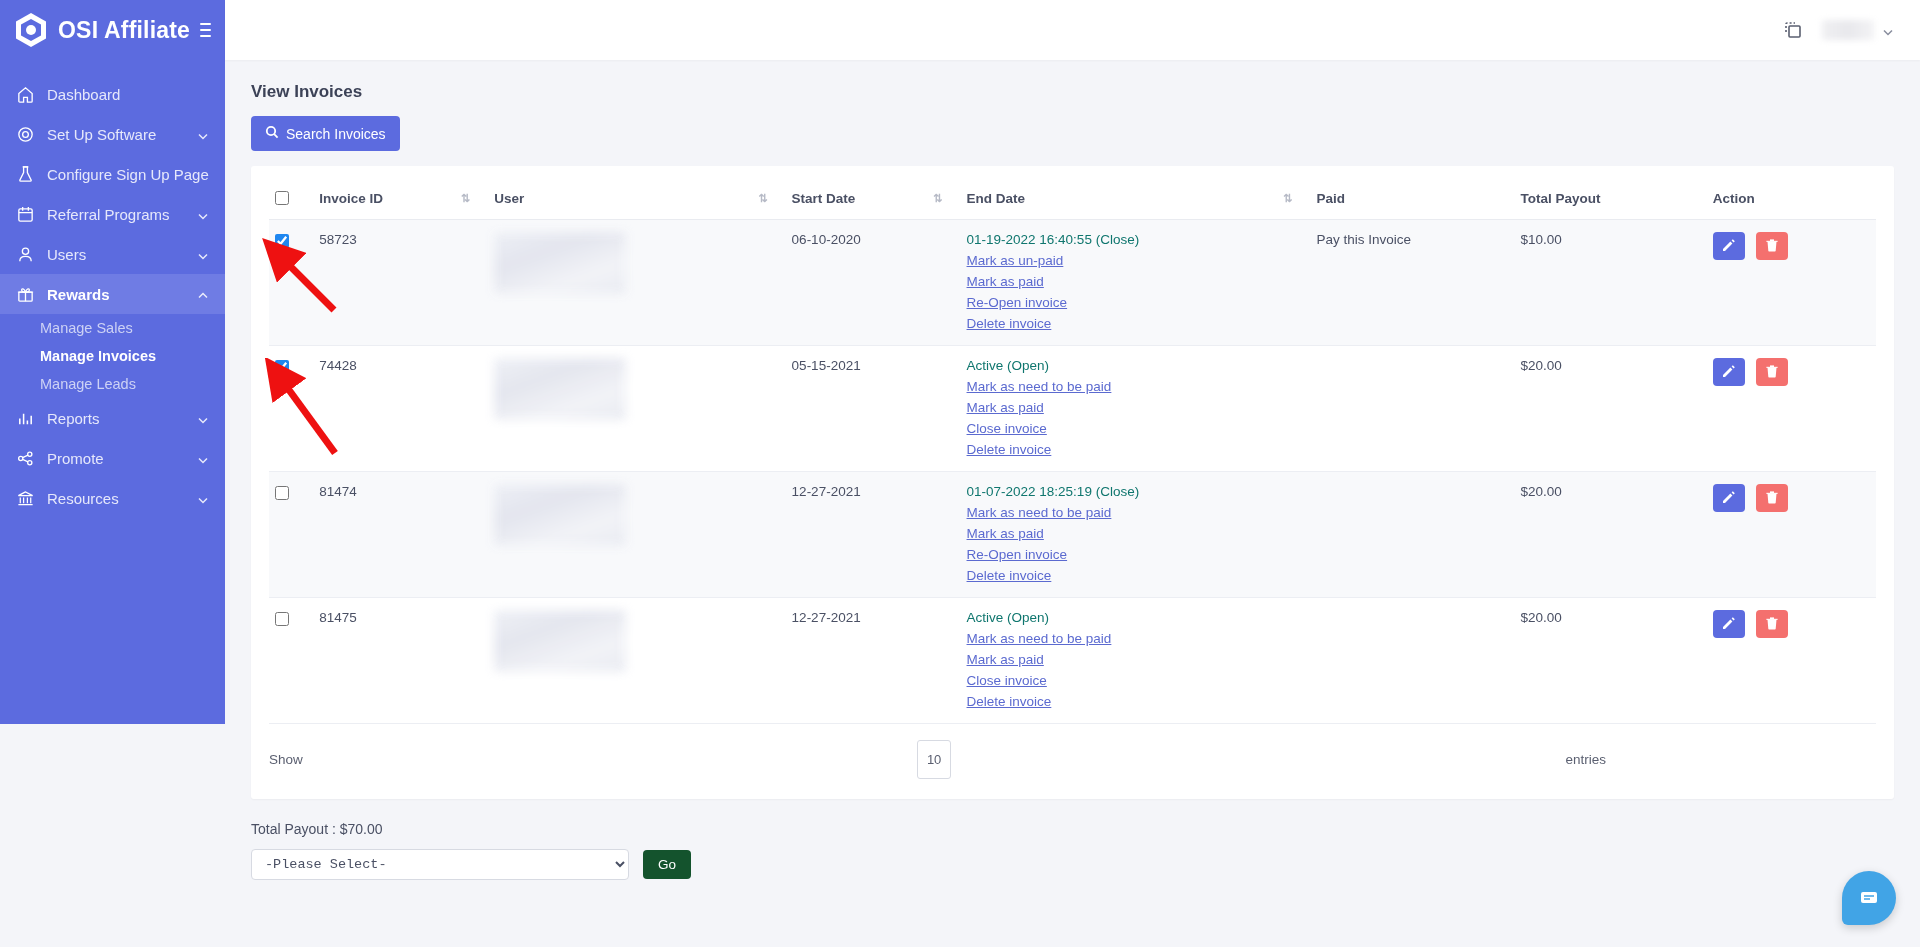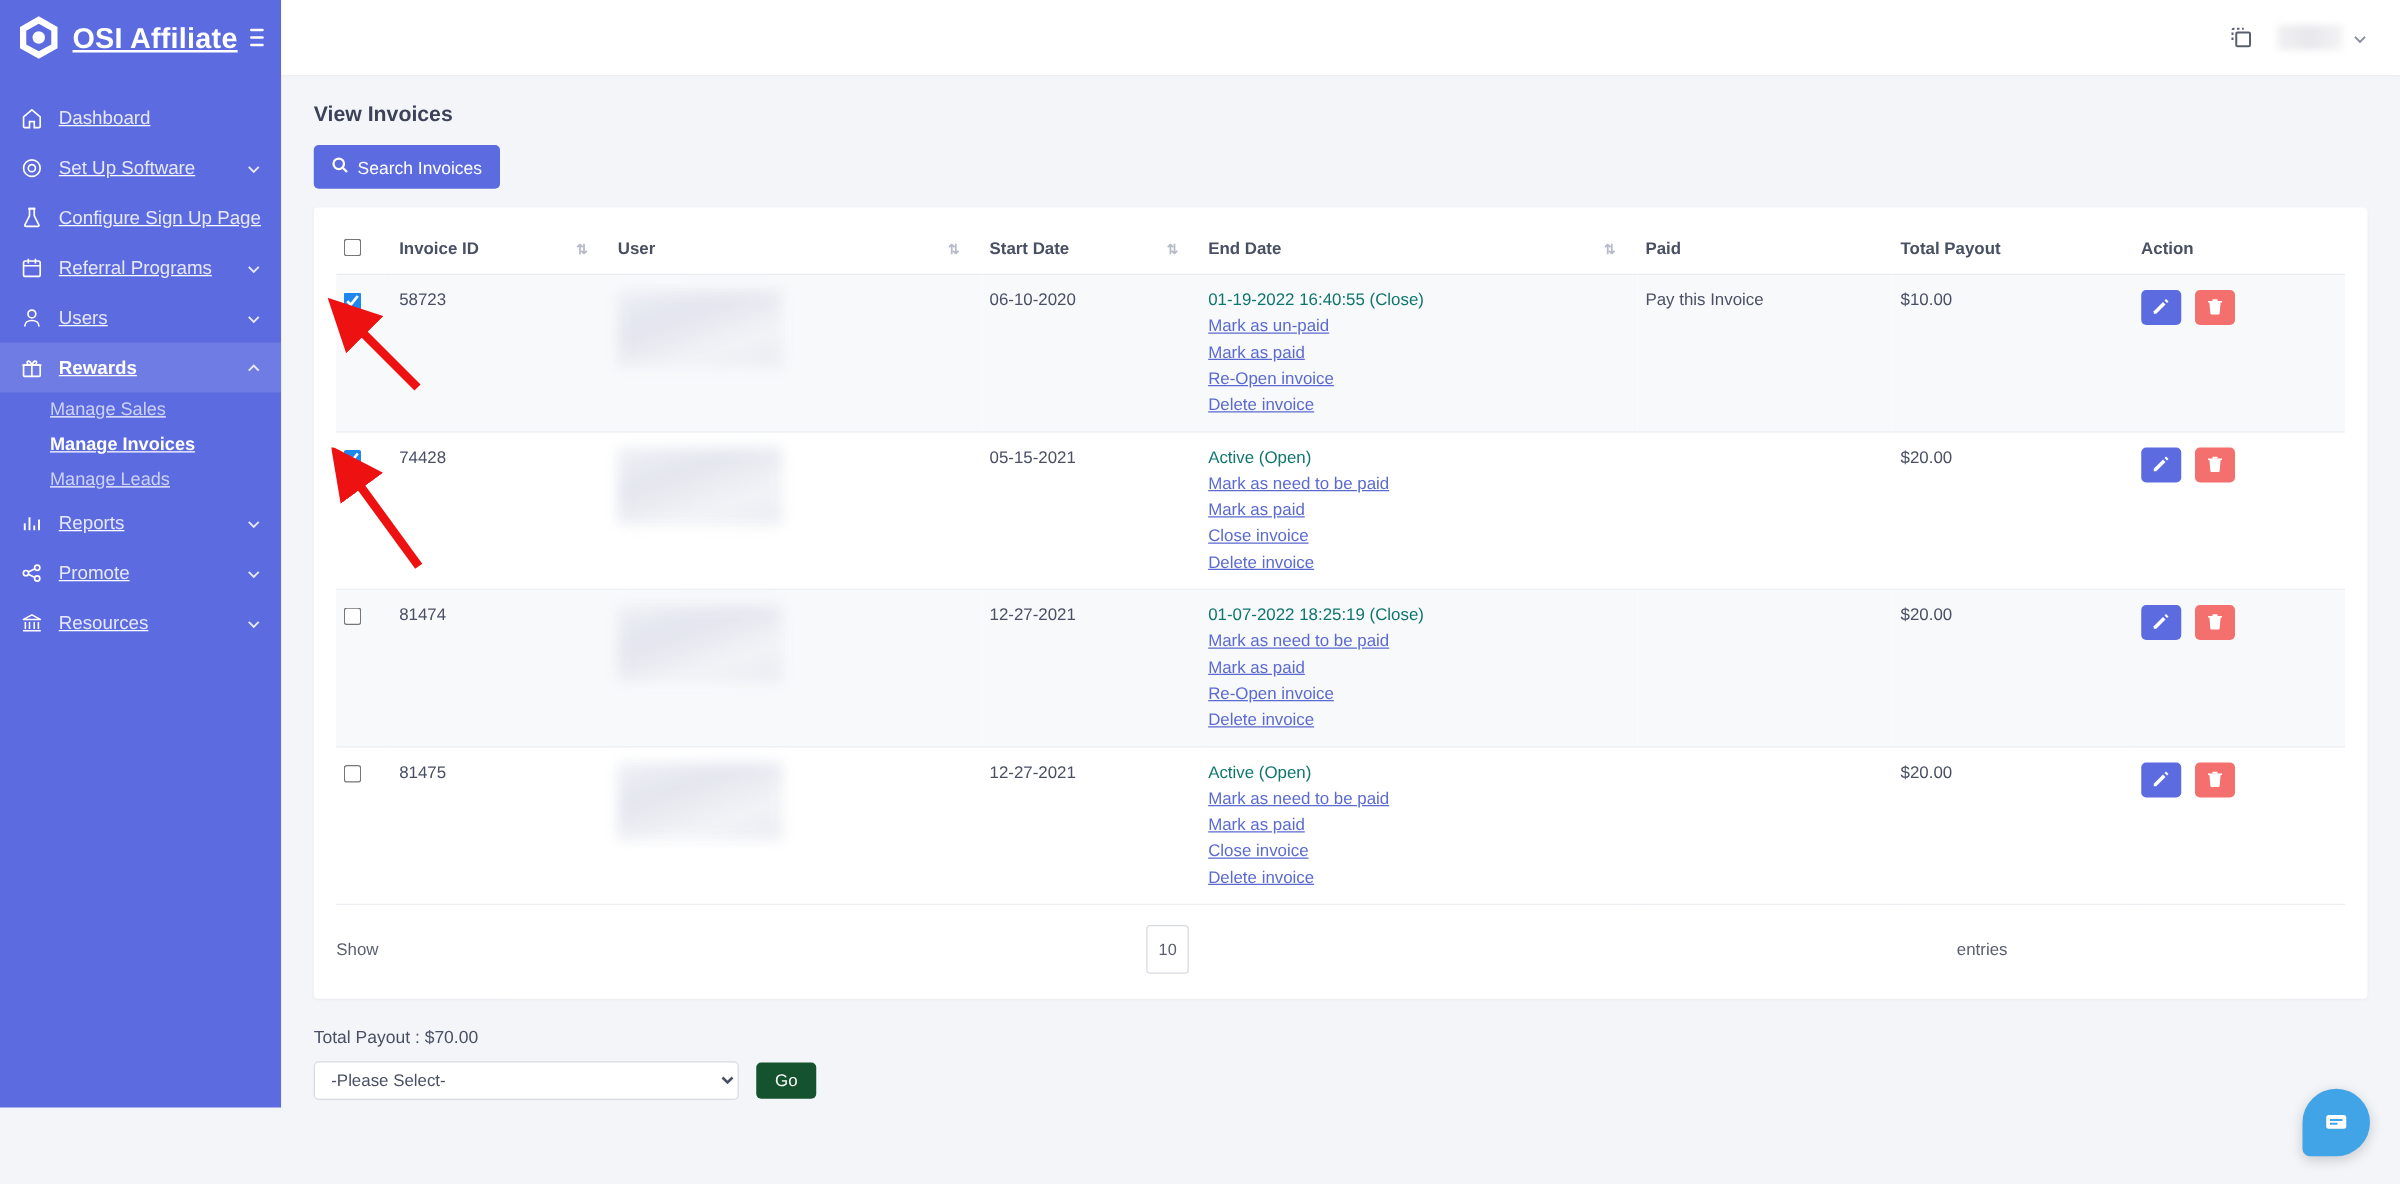--- a/index.html
+++ b/index.html
@@ -9,23 +9,22 @@
     background: #f4f5f9;
     overflow: hidden;
   }
   .app { display: flex; width: 1920px; height: 947px; }
 
   
   .sidebar {
     width: 225px; flex: 0 0 225px;
     background: #5c6bdf;
     color: #fff;
-    height: 886px;
+    height: 724px;
     overflow: hidden;
-    text-decoration: underline;
   }
   .brand {
     height: 60px; display: flex; align-items: center;
     padding: 0 14px; gap: 10px;
   }
   .brand-logo { width: 34px; height: 36px; flex: 0 0 34px; }
   .brand-name {
     font-size: 23px; font-weight: bold; letter-spacing: .2px;
     color: #fff; flex: 1; white-space: nowrap;
   }
@@ -98,21 +97,21 @@
   .col-chk   { width: 38px; }
   .col-id    { width: 150px; }
   .col-user  { width: 255px; }
   .col-start { width: 150px; }
   .col-end   { width: 300px; }
   .col-paid  { width: 175px; }
   .col-pay   { width: 165px; }
   .col-act   { width: 145px; }
 
   .sort-ico { display:inline-block; color:#b6bac6; font-size: 11px; margin-left: 4px; vertical-align: middle; letter-spacing:-2px; }
-  .th-inner { display:flex; align-items:flex-end; justify-content:space-between; padding-right: 14px; gap: 16px; }
+  .th-inner { display:flex; align-items:center; justify-content:space-between; padding-right: 14px; gap: 16px; }
 
   input[type=checkbox].cb {
     width: 14px; height: 14px; margin: 2px 0 0 0; cursor: pointer;
     accent-color: #1f87f0;
   }
 
   .user-cell-blur {
     width: 132px; height: 62px; border-radius: 3px;
     background: linear-gradient(160deg,#eef0f6 0%, #e3e5ee 35%, #f2f3f7 70%, #e9ebf2 100%);
     filter: blur(5px); opacity: .95;
@@ -139,23 +138,23 @@
   .entries-box {
     width: 34px; height: 39px; border: 1px solid #d7dae2; border-radius: 3px;
     text-align: center; font-size: 13px; color: #5a5f70;
     font-family: "Liberation Sans", sans-serif;
   }
 
   .footer-area { padding: 8px 26px 0 26px; }
   .total-payout { font-size: 14px; color: #4a5064; margin-bottom: 12px; }
   .select-row { display: flex; align-items: center; gap: 14px; }
   .sel {
-    width: 340px; height: 31px; border: 1px solid #d7dae2; border-radius: 4px;
+    width: 378px; height: 31px; border: 1px solid #d7dae2; border-radius: 4px;
     background: #fff; font-size: 13.5px; color: #4a5064; padding: 0 9px;
-    font-family: Liberation Sans, sans-serif; cursor: pointer;
+    font-family: Liberation Mono, monospace; cursor: pointer;
   }
   .btn-go {
     background: #14532d; color: #fff; border: none; border-radius: 4px;
     padding: 7px 15px; font-size: 13.5px; cursor: pointer;
     font-family: "Liberation Sans", sans-serif;
   }
 
   .chat-bubble {
     position: absolute; right: 24px; bottom: 22px;
     width: 54px; height: 54px; background: #41a4e6;

